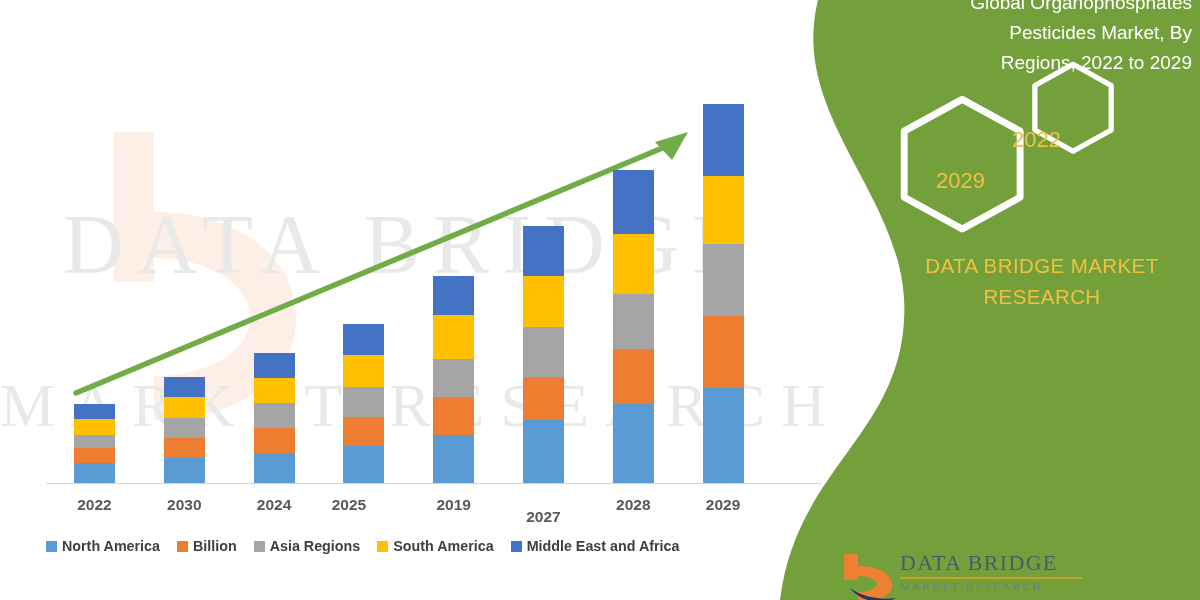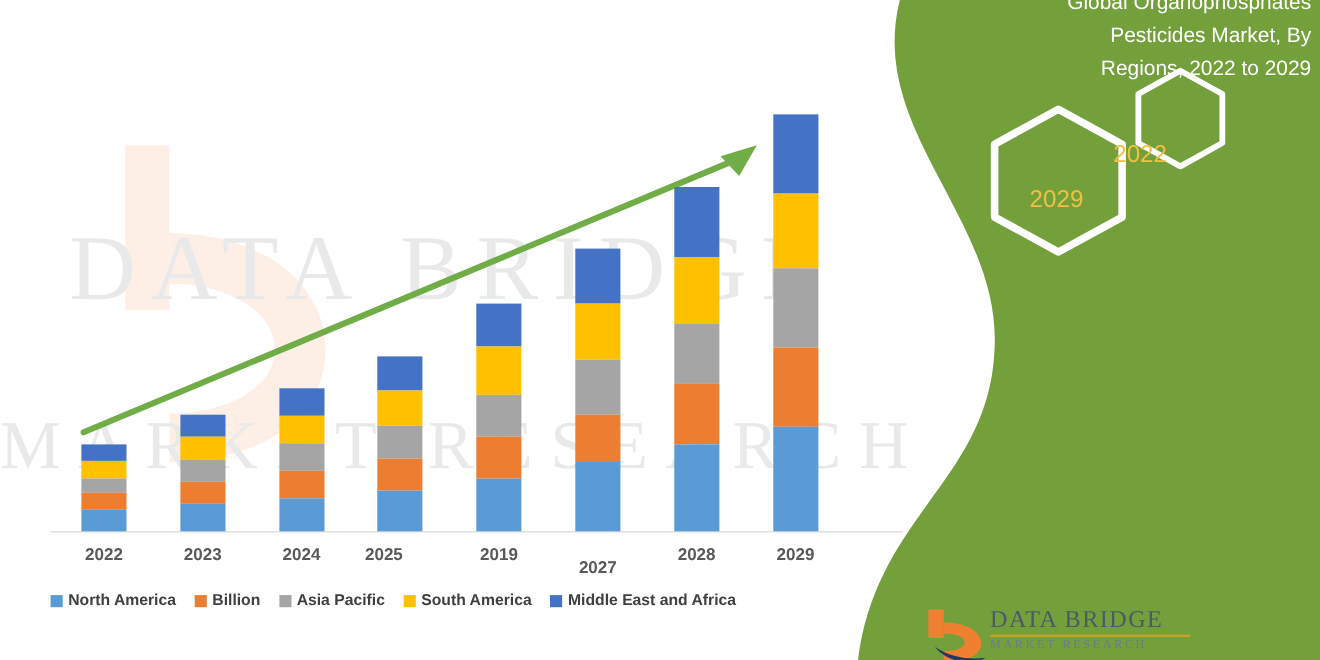--- a/index.html
+++ b/index.html
@@ -120,21 +120,21 @@
         <span class="seg" style="height: 20.2715px; background: rgb(91, 155, 213);"></span>
       </div>
       <div class="xlabel" style="left: 49.5px;">2022</div>
       <div class="bar" style="left: 163.8px; width: 41px; height: 105.792px;">
         <span class="seg" style="height: 19.9548px; background: rgb(68, 114, 196);"></span>
         <span class="seg" style="height: 20.905px; background: rgb(255, 192, 0);"></span>
         <span class="seg" style="height: 19.9548px; background: rgb(165, 165, 165);"></span>
         <span class="seg" style="height: 19.9548px; background: rgb(237, 125, 49);"></span>
         <span class="seg" style="height: 25.0226px; background: rgb(91, 155, 213);"></span>
       </div>
-      <div class="xlabel" style="left: 139.3px;">2023</div>
+      <div class="xlabel" style="left: 139.3px;">2030</div>
       <div class="bar" style="left: 253.6px; width: 41px; height: 130.181px;">
         <span class="seg" style="height: 25.0226px; background: rgb(68, 114, 196);"></span>
         <span class="seg" style="height: 25.0226px; background: rgb(255, 192, 0);"></span>
         <span class="seg" style="height: 25.0226px; background: rgb(165, 165, 165);"></span>
         <span class="seg" style="height: 25.0226px; background: rgb(237, 125, 49);"></span>
         <span class="seg" style="height: 30.0905px; background: rgb(91, 155, 213);"></span>
       </div>
       <div class="xlabel" style="left: 229.1px;">2024</div>
       <div class="bar" style="left: 343.4px; width: 41px; height: 159.321px;">
         <span class="seg" style="height: 31.0407px; background: rgb(68, 114, 196);"></span>
@@ -182,21 +182,21 @@
       <div class="legend-item">
         <span class="legend-swatch" style="background: rgb(91, 155, 213);"></span>
         <span class="legend-label">North America</span>
       </div>
       <div class="legend-item">
         <span class="legend-swatch" style="background: rgb(237, 125, 49);"></span>
         <span class="legend-label">Billion</span>
       </div>
       <div class="legend-item">
         <span class="legend-swatch" style="background: rgb(165, 165, 165);"></span>
-        <span class="legend-label">Asia Pacific</span>
+        <span class="legend-label">Asia Regions</span>
       </div>
       <div class="legend-item">
         <span class="legend-swatch" style="background: rgb(255, 192, 0);"></span>
         <span class="legend-label">South America</span>
       </div>
       <div class="legend-item">
         <span class="legend-swatch" style="background: rgb(68, 114, 196);"></span>
         <span class="legend-label">Middle East and Africa</span>
       </div>
     </div>
@@ -207,20 +207,21 @@
     </svg>
     <div class="gp-title">Global Organophosphates Pesticides Market, By Regions, 2022 to 2029</div>
     <div class="hexwrap">
       <svg width="420" height="330" viewBox="0 0 420 330">
         <path d="M130 115 L172 92 L214 115 L214 163 L172 186 L130 163 Z" transform="translate(0,0) scale(1.38) translate(-40,-20)" fill="none" stroke="#ffffff" stroke-width="5" stroke-linejoin="round"></path>
         <path d="M248 75 L284 55 L320 75 L320 117 L284 137 L248 117 Z" transform="translate(-8,6) scale(1.06)" fill="none" stroke="#ffffff" stroke-width="5" stroke-linejoin="round"></path>
       </svg>
       <div class="hex-label hex-2029">2029</div>
       <div class="hex-label hex-2022">2022</div>
     </div>
+    <div class="gp-brand">DATA BRIDGE MARKET RESEARCH</div>
   </div>
 
   <div class="blogo">
     <svg width="58" height="48" viewBox="0 0 58 48">
       <path d="M6 2 h14 v26 h-14 z" fill="#ef7f31"></path>
       <path d="M20 14 c22 0 34 9 34 19 0 11 -14 17 -34 17 v-10 c12 0 19 -4 19 -8 0 -5 -9 -8 -19 -8 z" fill="#ef7f31"></path>
       <path d="M12 36 c14 10 32 12 46 10 -10 6 -34 6 -46 -10 z" fill="#1f3864"></path>
     </svg>
     <div class="blogo-text">DATA BRIDGE</div>
     <div class="blogo-rule"></div>

